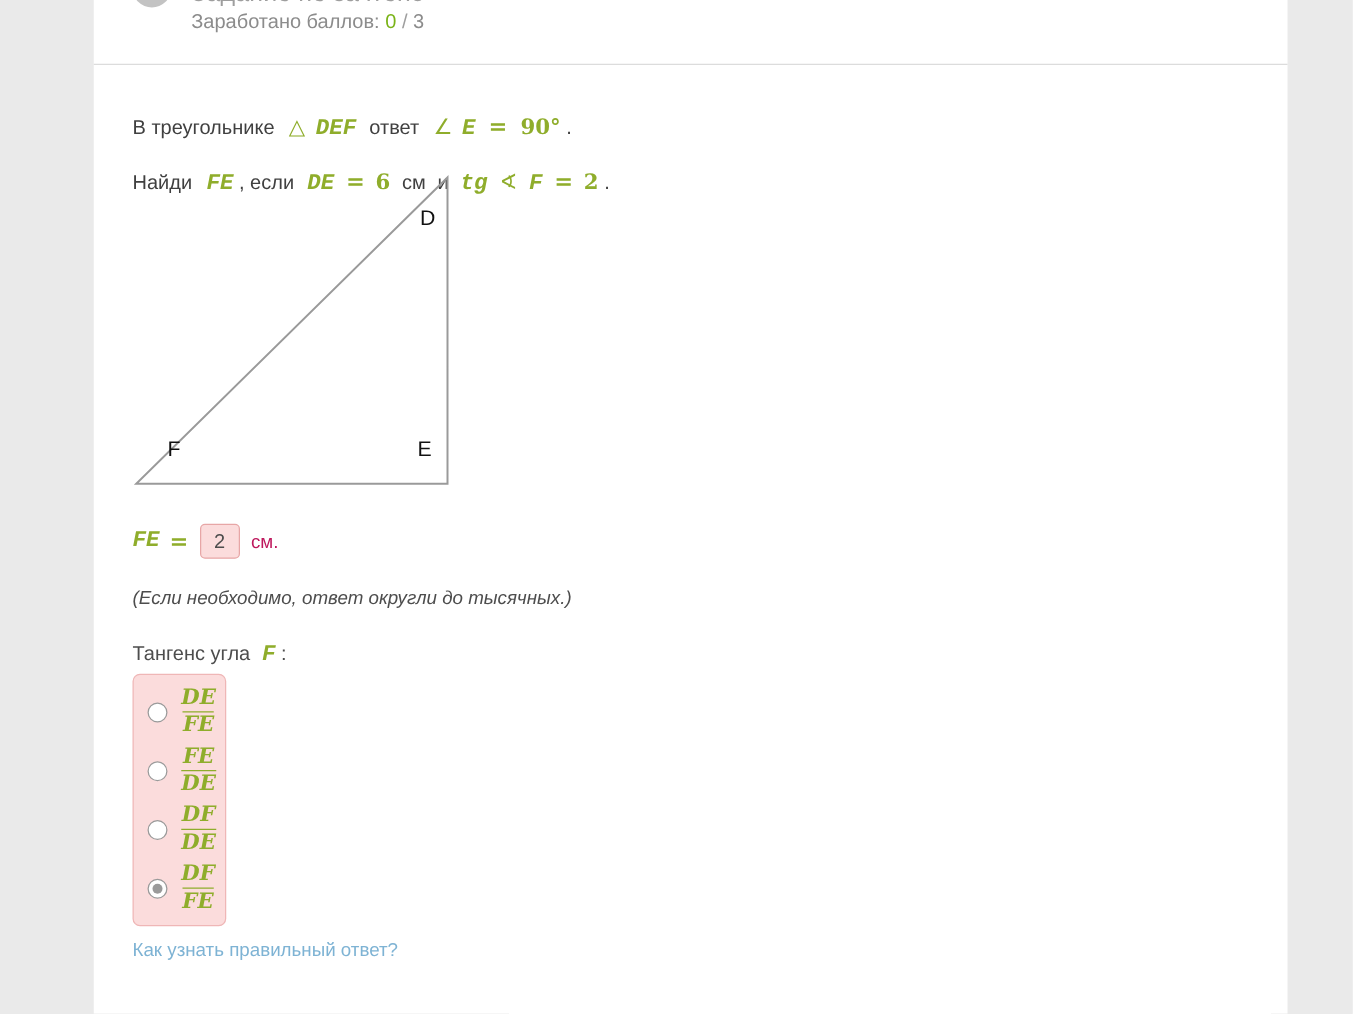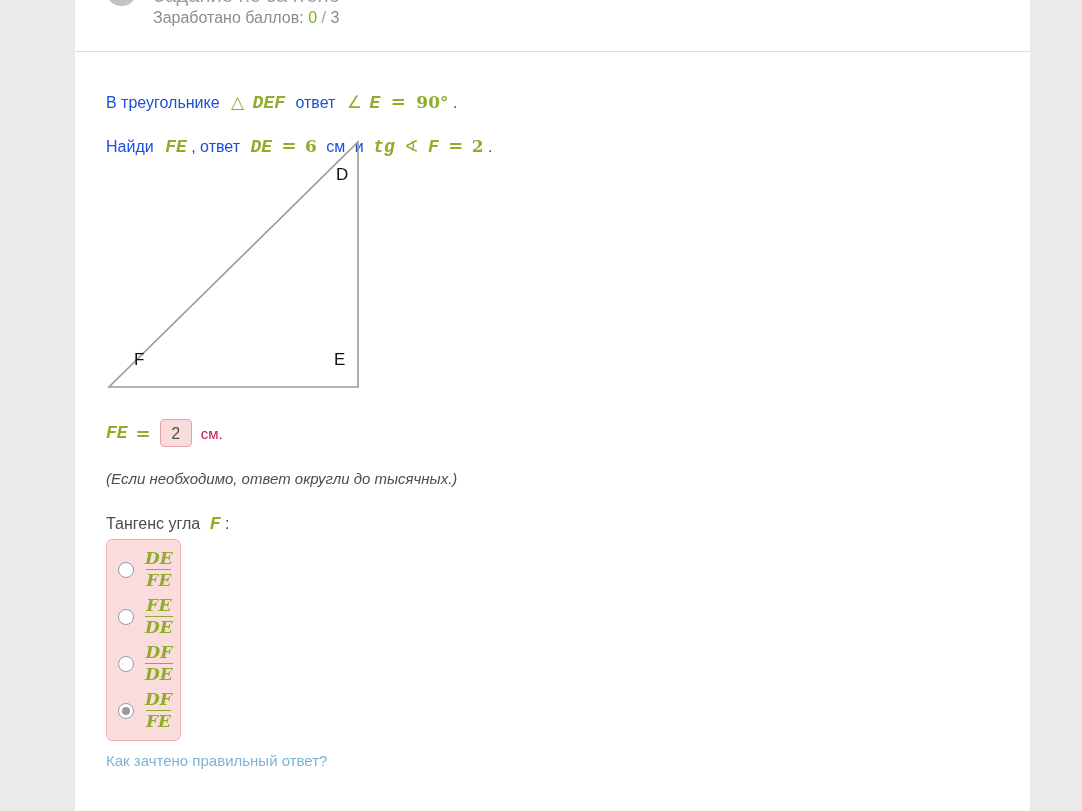--- a/index.html
+++ b/index.html
@@ -121,21 +121,21 @@
     font-size: 17px;
     font-style: normal;
     text-align: center;
   }
   .m-sym {
     font-family: "DejaVu Sans", sans-serif;
     color: #8fad2b;
     font-size: 17px;
     font-weight: 400;
   }
-  .plain { color: #1d4ed8; font-size: 16px; font-family: "Liberation Sans", sans-serif; font-style: normal; font-weight: 400;}
+  .plain { color: #404040; font-size: 16px; font-family: "Liberation Sans", sans-serif; font-style: normal; font-weight: 400;}
 
   
   .figure {
     position: absolute;
     left: 31px;
     top: 86px;
     width: 256px;
     height: 253px;
   }
   .figure svg { display: block; }
@@ -290,21 +290,21 @@
         <span class="m-sym" style="margin-left:7px">∠</span>
         <span class="m" style="margin-left:3px">E</span>
         <span class="m-op" style="margin-left:6px">=</span>
         <span class="m-num" style="margin-left:6px">90°</span>
         <span class="plain">.</span>
       </div>
 
       <div class="q-line q-line-2">
         <span class="plain">Найди</span>
         <span class="m" style="margin-left:7px">FE</span>
-        <span class="plain">, ответ</span>
+        <span class="plain">, если</span>
         <span class="m" style="margin-left:6px">DE</span>
         <span class="m-op" style="margin-left:5px">=</span>
         <span class="m-num" style="margin-left:4px">6</span>
         <span class="plain" style="margin-left:5px">см</span>
         <span class="plain" style="margin-left:5px">и</span>
         <span class="m" style="margin-left:5px">tg</span>
         <span class="m-sym" style="margin-left:5px">∢</span>
         <span class="m" style="margin-left:5px">F</span>
         <span class="m-op" style="margin-left:5px">=</span>
         <span class="m-num" style="margin-left:4px">2</span>
@@ -364,17 +364,17 @@
         <div class="radio-row">
           <span class="radio-dot checked"></span>
           <span class="frac">
             <span class="num">DF</span>
             <span class="den">FE</span>
           </span>
         </div>
 
       </div>
 
-      <a class="hint-link" href="#">Как зачтено правильный ответ?</a>
+      <a class="hint-link" href="#">Как узнать правильный ответ?</a>
 
     </div>
   </div>
 </div>
 
 </body></html>

